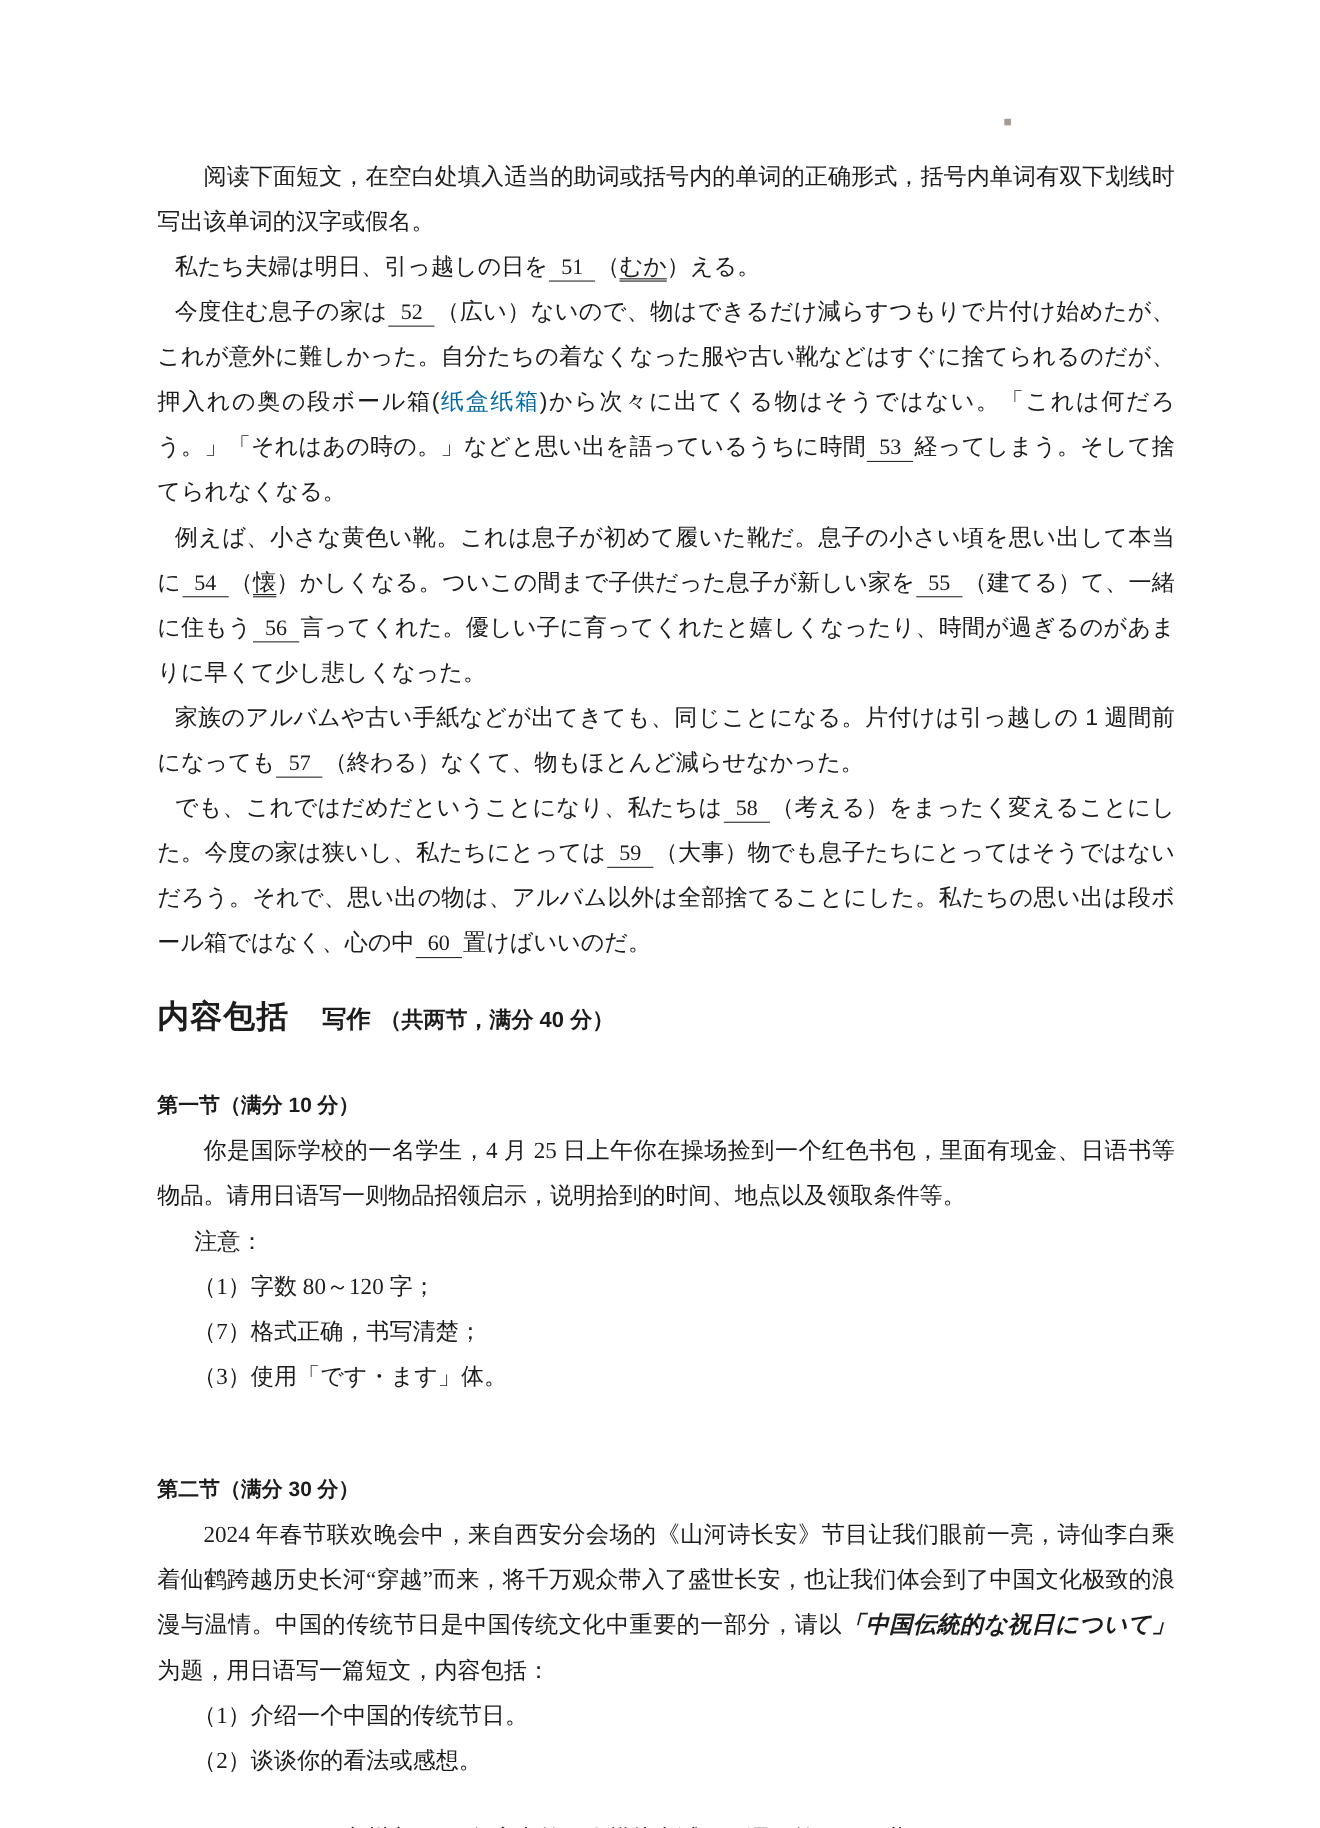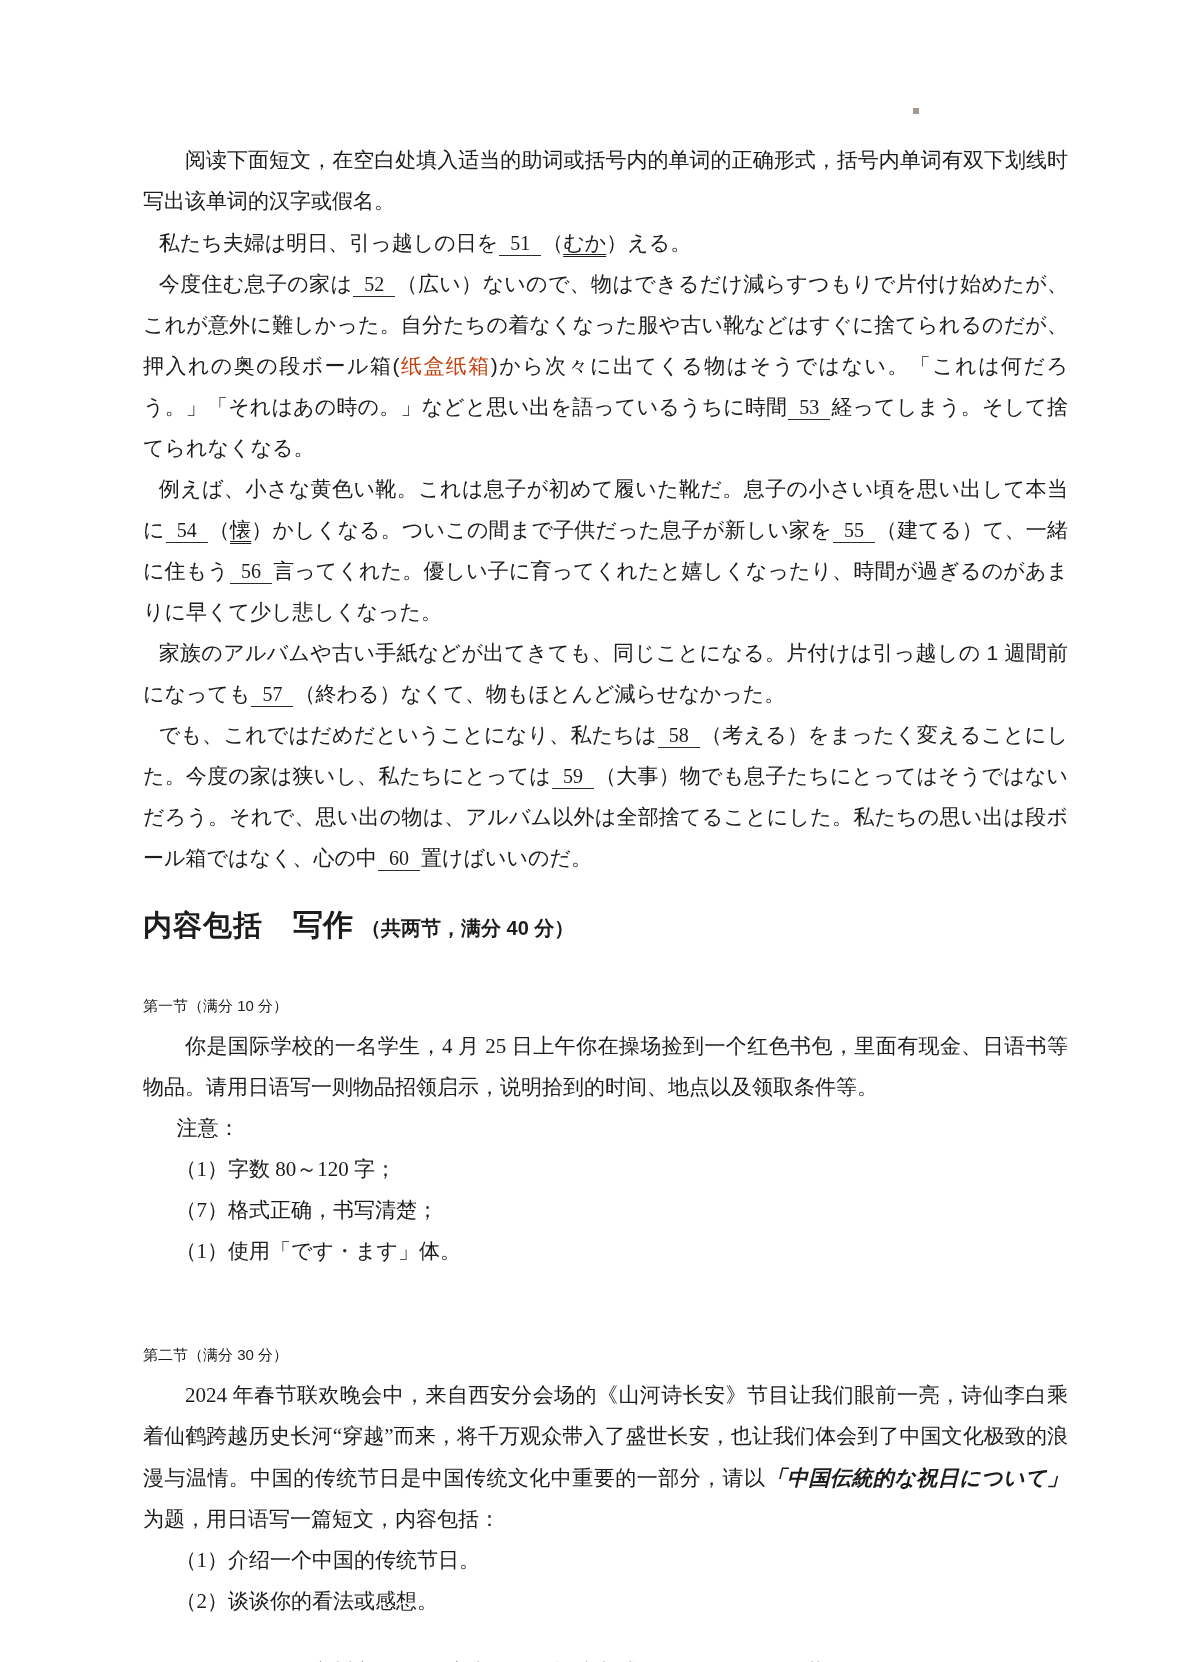--- a/index.html
+++ b/index.html
@@ -46,42 +46,42 @@
   }
   .seg-du {
     text-decoration: underline;
     text-decoration-style: double;
     text-decoration-thickness: 1px;
     text-underline-offset: 4px;
     margin-top: 45px;
   }
   .seg-gloss {
     font-family: Liberation Sans, sans-serif;
-    color: #c2410c;
+    color: #0369a1;
   }
   .seg-jb {
     font-family: "Liberation Sans", "DejaVu Sans", sans-serif;
     font-weight: bold;
     font-style: italic;
   }
   .section-heading {
     margin-top: 24px;
     font-family: "Liberation Sans", "DejaVu Sans", sans-serif;
     font-weight: bold;
     line-height: 46px;
   }
   .section-heading .h-part { font-size: 29px; letter-spacing: 1px; }
   .section-heading .h-gap { display: inline-block; width: 30px; }
-  .section-heading .h-title { font-size: 30px; }
+  .section-heading .h-title { font-size: 22px; }
   .section-heading .h-note { font-size: 20px; margin-left: 8px; }
   .sub-title {
     margin-top: 32px;
     font-family: "Liberation Sans", "DejaVu Sans", sans-serif;
-    font-weight: normal;
-    font-size: 15px;
+    font-weight: bold;
+    font-size: 19px;
     line-height: 41px;
   }
   .note-label {
     font-family: "Liberation Serif", "DejaVu Serif", serif;
     font-size: 21px;
     line-height: 41px;
     padding-left: 1.6em;
   }
   .note-list .list-item {
     font-family: "Liberation Serif", "DejaVu Serif", serif;
@@ -125,21 +125,21 @@
   <div class="section-heading">
     <span class="h-part">内容包括</span><span class="h-gap"></span><span class="h-title">写作</span><span class="h-note">（共两节，满分 40 分）</span>
   </div>
 
   <div class="sub-title">第一节（满分 10 分）</div>
   <div class="cn-para">你是国际学校的一名学生，4 月 25 日上午你在操场捡到一个红色书包，里面有现金、日语书等物品。请用日语写一则物品招领启示，说明拾到的时间、地点以及领取条件等。</div>
   <div class="note-label">注意：</div>
   <div class="note-list">
       <div class="list-item">（1）字数 80～120 字；</div>
       <div class="list-item">（7）格式正确，书写清楚；</div>
-      <div class="list-item">（1）使用「です・ます」体。</div>
+      <div class="list-item">（3）使用「です・ます」体。</div>
     </div>
 
   <div class="gap-lg"></div>
 
   <div class="sub-title" style="margin-top:0;">第二节（满分 30 分）</div>
   <div class="cn-para"><span class="seg-t">2024 年春节联欢晚会中，来自西安分会场的《山河诗长安》节目让我们眼前一亮，诗仙李白乘着仙鹤跨越历史长河“穿越”而来，将千万观众带入了盛世长安，也让我们体会到了中国文化极致的浪漫与温情。中国的传统节日是中国传统文化中重要的一部分，请以</span><span class="seg-jb">「中国伝統的な祝日について」</span><span class="seg-t">为题，用日语写一篇短文，内容包括：</span></div>
   <div class="note-list">
       <div class="list-item">（1）介绍一个中国的传统节日。</div>
       <div class="list-item">（2）谈谈你的看法或感想。</div>
     </div>

